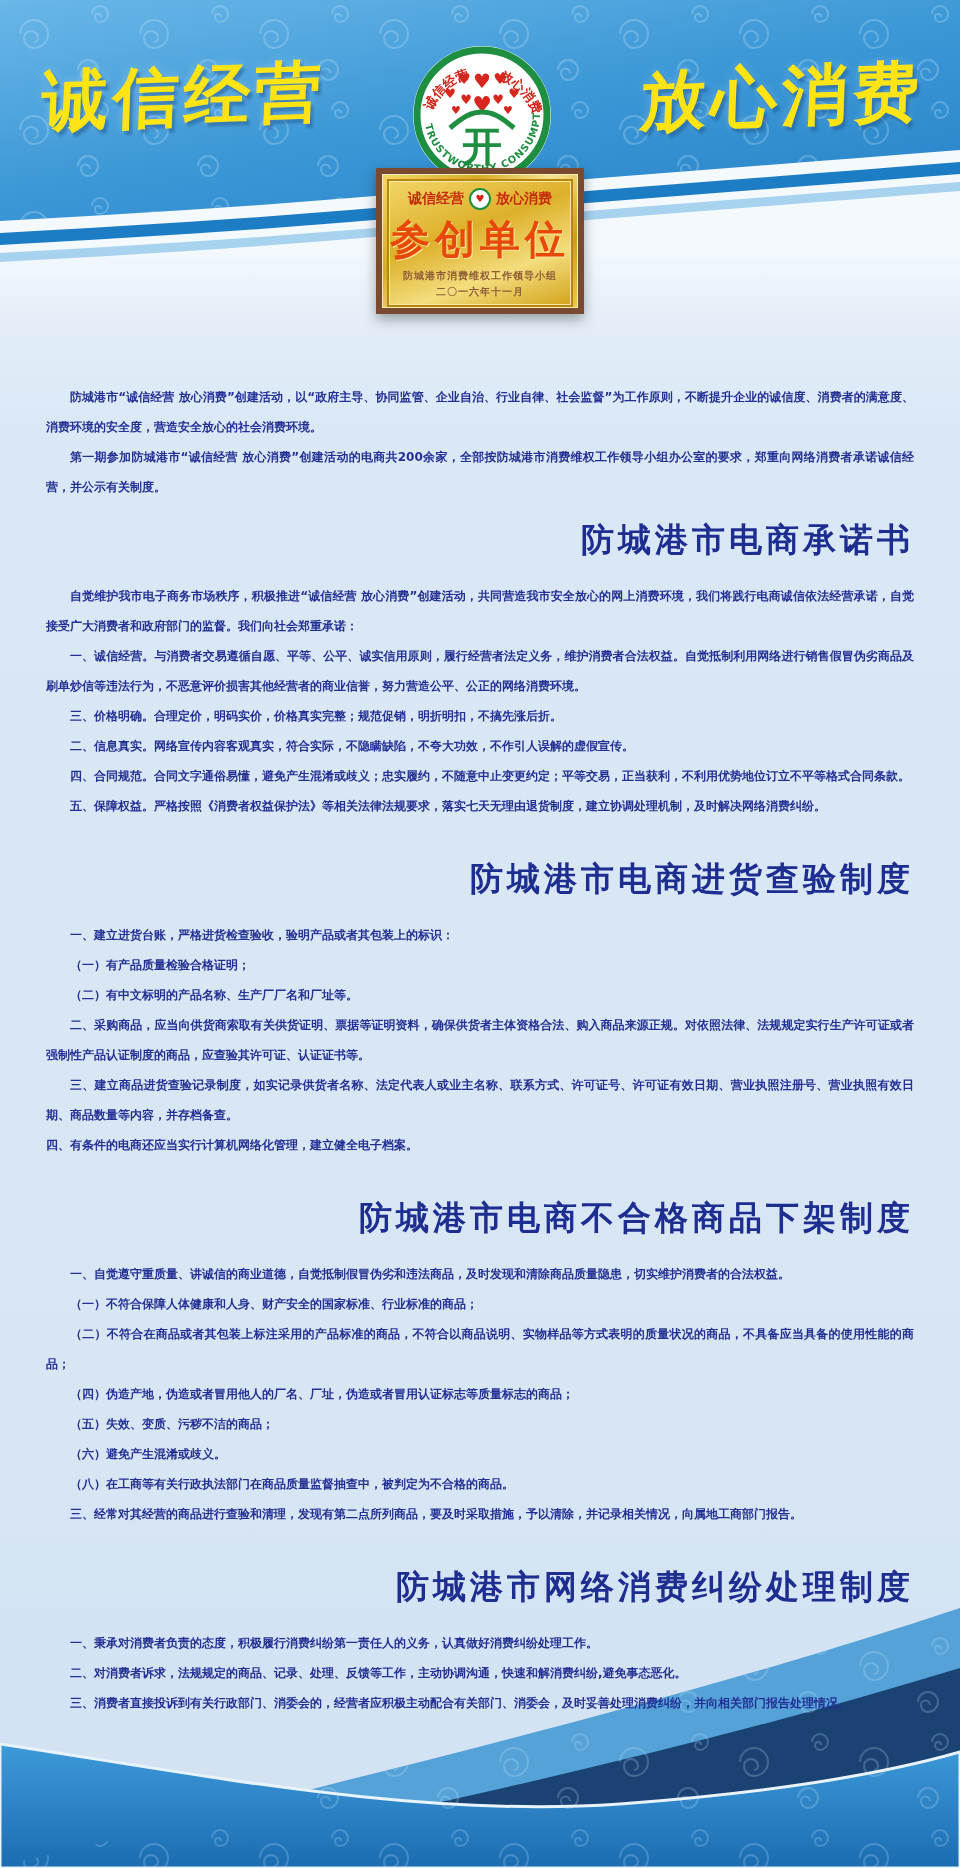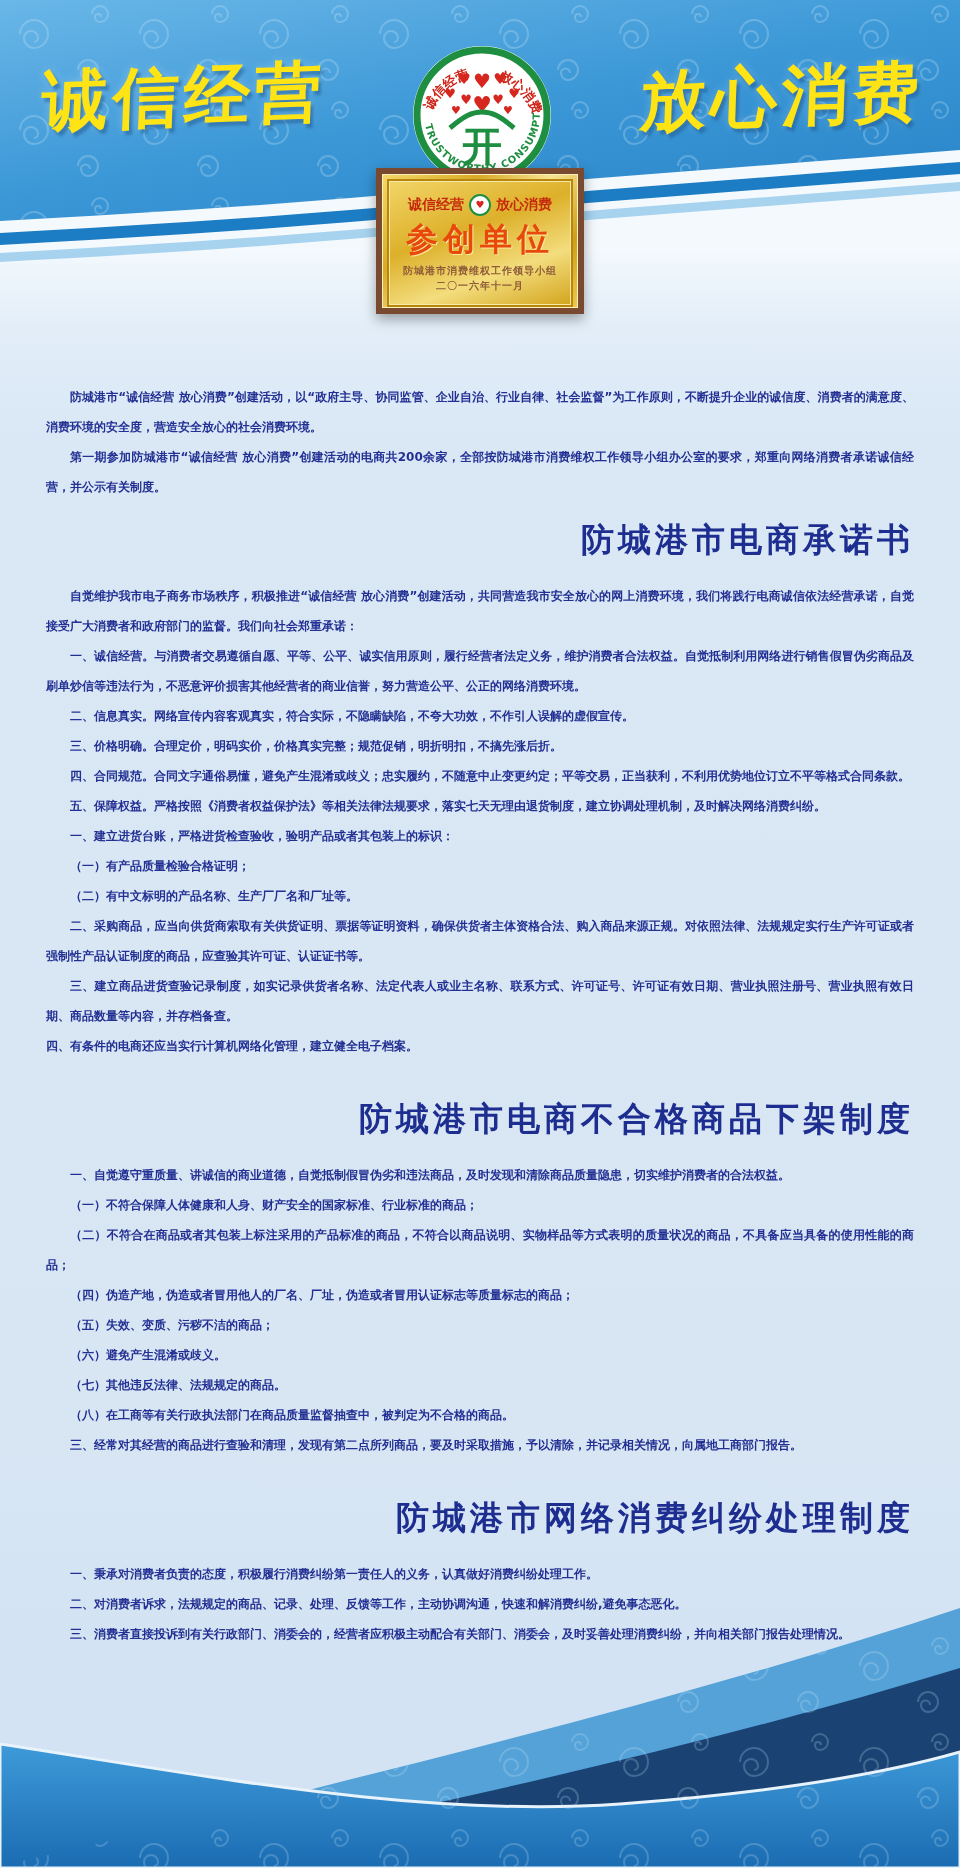--- a/index.html
+++ b/index.html
@@ -21,21 +21,21 @@
   .plaque{position:absolute;left:50%;top:168px;transform:translateX(-50%);z-index:6;
     width:186px;height:124px;border:6px solid #7a4a30;padding:5px;
     background:linear-gradient(135deg,#f5d96a,#d8ab25 30%,#f7e391 52%,#cf9f18 78%,#edc94e);
     box-shadow:0 5px 12px rgba(0,0,0,.35), inset 0 0 0 1px #fdf0b8;}
   .plaque-inner{height:100%;border:2px solid #b8860b;box-shadow:inset 0 0 0 1px #f7e8a8;
     background:linear-gradient(160deg,#f2d567,#ddb02a 40%,#f3dd7d 70%,#d3a41d);
     display:flex;flex-direction:column;align-items:center;justify-content:center;gap:2px;}
   .plaque-row1{display:flex;align-items:center;gap:5px;font-size:14px;font-weight:900;color:#c62a0c;}
   .mini-logo{display:inline-flex;align-items:center;justify-content:center;width:18px;height:18px;
     border-radius:50%;background:#fff;border:2px solid #1e8f41;font-size:10px;color:#d6261e;line-height:1;}
-  .plaque-title{font-size:32px;font-weight:900;color:#e8490a;letter-spacing:5px;
+  .plaque-title{font-size:40px;font-weight:900;color:#e8490a;letter-spacing:5px;
     text-shadow:1px 1px 0 #f9e9a0;}
   .plaque-sub{font-size:10px;font-weight:700;color:#8f5c38;letter-spacing:1px;line-height:1.35;}
 
   
   .content{position:absolute;z-index:3;left:46px;right:46px;top:382px;color:#233093;}
   .p{font-size:12px;font-weight:700;line-height:30px;text-indent:2em;text-align:justify;margin:0;}
   .p.no-indent{text-indent:0;}
   .sec-title{font-size:33px;font-weight:900;color:#1d2d90;text-align:right;
     letter-spacing:4px;margin:36px 0 18px 0;}
   .sec-title.first{margin-top:16px;}
@@ -131,44 +131,44 @@
   </div>
 
   <div class="content">
     <div class="p">防城港市“诚信经营 放心消费”创建活动，以“政府主导、协同监管、企业自治、行业自律、社会监督”为工作原则，不断提升企业的诚信度、消费者的满意度、消费环境的安全度，营造安全放心的社会消费环境。</div>
     <div class="p">第一期参加防城港市“诚信经营 放心消费”创建活动的电商共200余家，全部按防城港市消费维权工作领导小组办公室的要求，郑重向网络消费者承诺诚信经营，并公示有关制度。</div>
 
     <section>
       <h2 class="sec-title first">防城港市电商承诺书</h2>
       <div class="p">自觉维护我市电子商务市场秩序，积极推进“诚信经营 放心消费”创建活动，共同营造我市安全放心的网上消费环境，我们将践行电商诚信依法经营承诺，自觉接受广大消费者和政府部门的监督。我们向社会郑重承诺：</div>
       <div class="p">一、诚信经营。与消费者交易遵循自愿、平等、公平、诚实信用原则，履行经营者法定义务，维护消费者合法权益。自觉抵制利用网络进行销售假冒伪劣商品及刷单炒信等违法行为，不恶意评价损害其他经营者的商业信誉，努力营造公平、公正的网络消费环境。</div>
+      <div class="p">三、价格明确。合理定价，明码实价，价格真实完整；规范促销，明折明扣，不搞先涨后折。</div>
       <div class="p">二、信息真实。网络宣传内容客观真实，符合实际，不隐瞒缺陷，不夸大功效，不作引人误解的虚假宣传。</div>
-      <div class="p">三、价格明确。合理定价，明码实价，价格真实完整；规范促销，明折明扣，不搞先涨后折。</div>
       <div class="p">四、合同规范。合同文字通俗易懂，避免产生混淆或歧义；忠实履约，不随意中止变更约定；平等交易，正当获利，不利用优势地位订立不平等格式合同条款。</div>
       <div class="p">五、保障权益。严格按照《消费者权益保护法》等相关法律法规要求，落实七天无理由退货制度，建立协调处理机制，及时解决网络消费纠纷。</div>
     </section>
 
     <section>
+      <h2 class="sec-title">防城港市电商进货查验制度</h2>
       <div class="p">一、建立进货台账，严格进货检查验收，验明产品或者其包装上的标识：</div>
       <div class="p">（一）有产品质量检验合格证明；</div>
       <div class="p">（二）有中文标明的产品名称、生产厂厂名和厂址等。</div>
       <div class="p">二、采购商品，应当向供货商索取有关供货证明、票据等证明资料，确保供货者主体资格合法、购入商品来源正规。对依照法律、法规规定实行生产许可证或者强制性产品认证制度的商品，应查验其许可证、认证证书等。</div>
       <div class="p">三、建立商品进货查验记录制度，如实记录供货者名称、法定代表人或业主名称、联系方式、许可证号、许可证有效日期、营业执照注册号、营业执照有效日期、商品数量等内容，并存档备查。</div>
       <div class="p no-indent">四、有条件的电商还应当实行计算机网络化管理，建立健全电子档案。</div>
     </section>
 
     <section>
       <h2 class="sec-title">防城港市电商不合格商品下架制度</h2>
       <div class="p">一、自觉遵守重质量、讲诚信的商业道德，自觉抵制假冒伪劣和违法商品，及时发现和清除商品质量隐患，切实维护消费者的合法权益。</div>
       <div class="p">（一）不符合保障人体健康和人身、财产安全的国家标准、行业标准的商品；</div>
       <div class="p">（二）不符合在商品或者其包装上标注采用的产品标准的商品，不符合以商品说明、实物样品等方式表明的质量状况的商品，不具备应当具备的使用性能的商品；</div>
       <div class="p">（四）伪造产地，伪造或者冒用他人的厂名、厂址，伪造或者冒用认证标志等质量标志的商品；</div>
       <div class="p">（五）失效、变质、污秽不洁的商品；</div>
       <div class="p">（六）避免产生混淆或歧义。</div>
-      <div class="p">（七）其他违反法律、法规规定的商品。</div>
       <div class="p">（八）在工商等有关行政执法部门在商品质量监督抽查中，被判定为不合格的商品。</div>
       <div class="p">三、经常对其经营的商品进行查验和清理，发现有第二点所列商品，要及时采取措施，予以清除，并记录相关情况，向属地工商部门报告。</div>
     </section>
 
     <section>
       <h2 class="sec-title">防城港市网络消费纠纷处理制度</h2>
       <div class="p">一、秉承对消费者负责的态度，积极履行消费纠纷第一责任人的义务，认真做好消费纠纷处理工作。</div>
       <div class="p">二、对消费者诉求，法规规定的商品、记录、处理、反馈等工作，主动协调沟通，快速和解消费纠纷,避免事态恶化。</div>
       <div class="p">三、消费者直接投诉到有关行政部门、消委会的，经营者应积极主动配合有关部门、消委会，及时妥善处理消费纠纷，并向相关部门报告处理情况。</div>
     </section>

